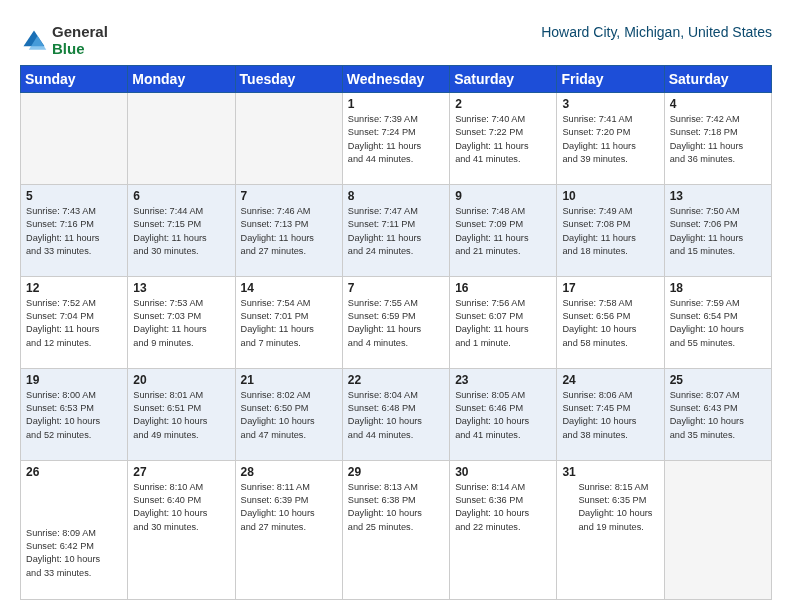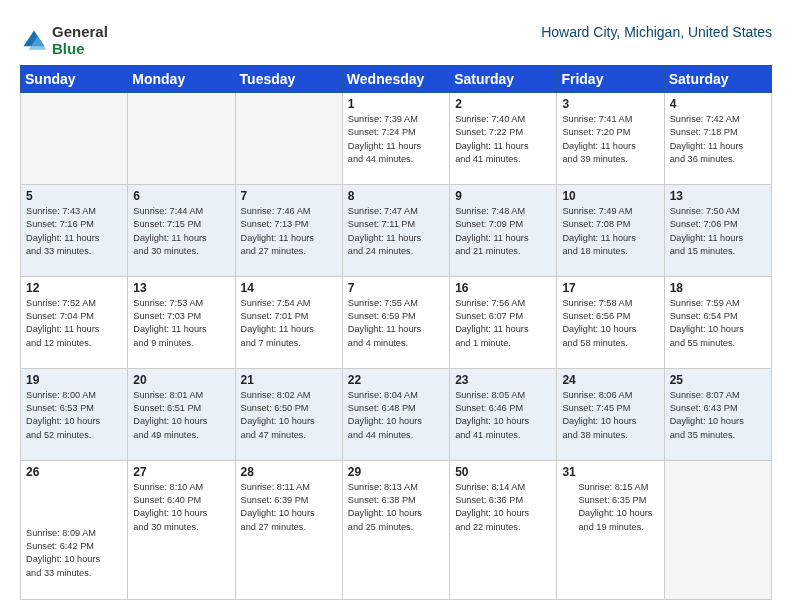--- a/index.html
+++ b/index.html
@@ -347,21 +347,21 @@
 and 27 minutes.</div>
           </td>
           <td>
             <span class="day-number">29</span>
             <div class="day-info" style="white-space: pre-line;">Sunrise: 8:13 AM
 Sunset: 6:38 PM
 Daylight: 10 hours
 and 25 minutes.</div>
           </td>
           <td>
-            <span class="day-number">50</span>
+            <span class="day-number">30</span>
             <div class="day-info" style="white-space: pre-line;">Sunrise: 8:14 AM
 Sunset: 6:36 PM
 Daylight: 10 hours
 and 22 minutes.</div>
           </td>
           <td>
             <span class="day-number">31</span>
             <div class="day-info" style="white-space: pre-line; margin-left: 16px;">Sunrise: 8:15 AM
 Sunset: 6:35 PM
 Daylight: 10 hours

